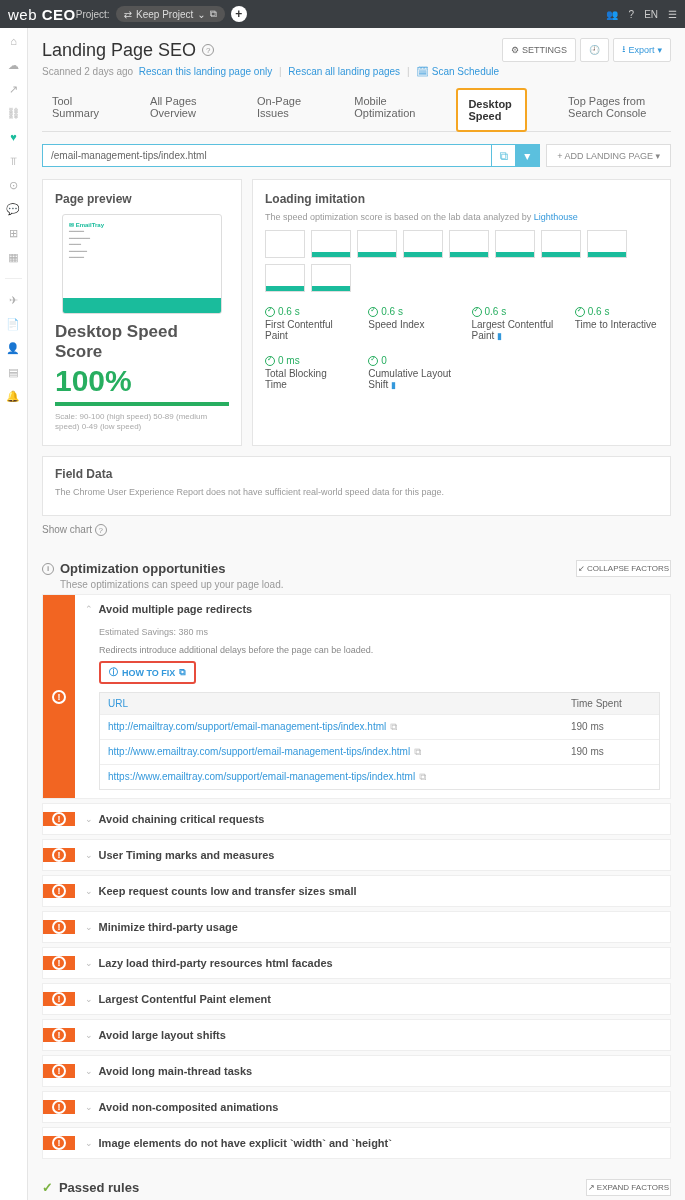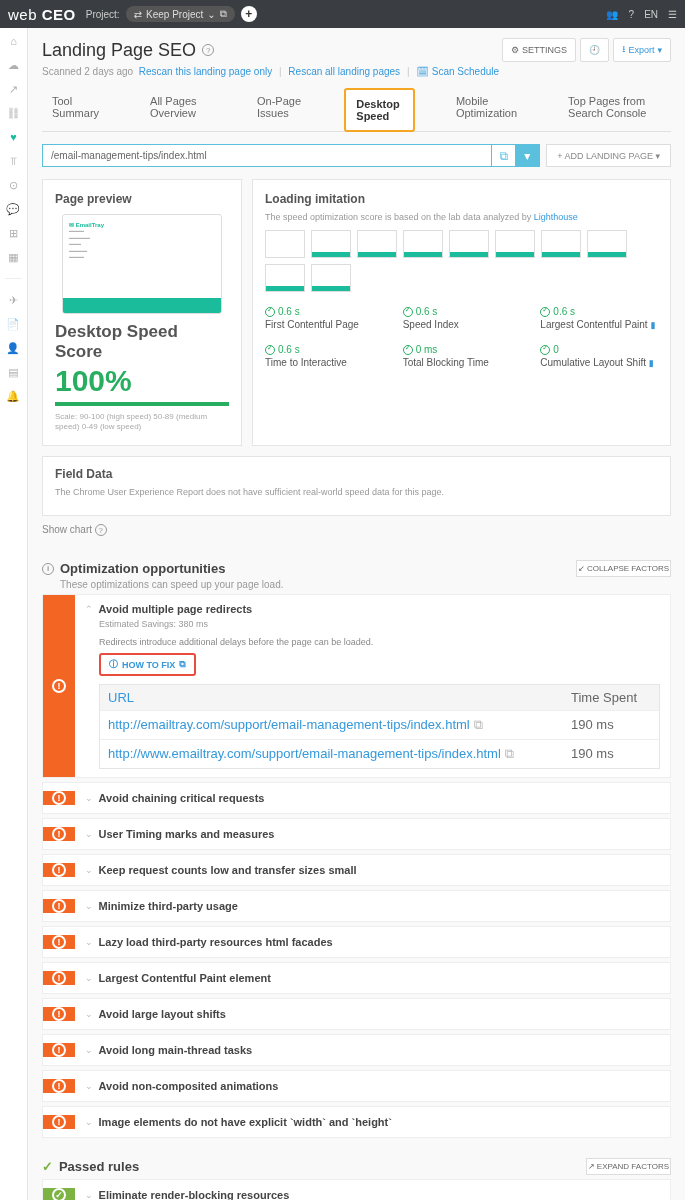--- a/index.html
+++ b/index.html
@@ -1,18 +1,18 @@
 <!DOCTYPE html>
 <html><head>
 <meta charset="utf-8">
 <style>
 * { box-sizing: border-box; margin: 0; padding: 0; }
 body { font-family: -apple-system, BlinkMacSystemFont, "Segoe UI", Arial, sans-serif; font-size: 12px; color: #333; background: #f5f5f5; width: 685px; }
 .topbar { background: #3a3e42; height: 28px; display: flex; align-items: center; padding: 0 8px; color: #ccc; }
-.logo { font-size: 15px; font-weight: 300; color: #fff; letter-spacing: 0.5px; margin-right: 10px;}
+.logo { font-size: 15px; font-weight: 300; color: #fff; letter-spacing: 0.5px; }
 .logo b { font-weight: 600; }
 .project-label { font-size: 10px; margin-right: 6px; }
 .project-pill { background: #555; border-radius: 10px; padding: 2px 8px; font-size: 10px; color: #ddd; display: flex; align-items: center; gap: 4px; }
 .plus-btn { background: #fff; color: #333; border-radius: 50%; width: 16px; height: 16px; display: flex; align-items: center; justify-content: center; margin-left: 6px; font-size: 12px; font-weight: bold;}
 .topbar-right { margin-left: auto; display: flex; gap: 10px; align-items: center; font-size: 10px; }
 .layout { display: flex; }
 .sidebar { width: 28px; background: #fff; border-right: 1px solid #e5e5e5; display: flex; flex-direction: column; align-items: center; padding-top: 6px; gap: 10px; }
 .sidebar-icon { width: 14px; height: 14px; color: #b0b0b0; display:flex; align-items:center; justify-content:center; font-size:11px;}
 .sidebar-icon.active { color: #1abc9c; }
 .sidebar-sep { width: 60%; height: 1px; background: #eee; margin: 4px 0;}
@@ -44,21 +44,21 @@
 .monitor { width: 160px; height: 100px; border: 1px solid #ddd; margin: 8px auto; border-radius: 3px; position: relative; background: linear-gradient(#fff 85%, #1abc9c 85%); padding: 6px;}
 .monitor-inner { font-size: 5px; color: #999; line-height:1.3;}
 .monitor-logo { font-size:6px; color:#1abc9c; font-weight:bold;}
 .score-label { font-size: 17px; color: #555; font-weight:700; margin-top:4px;}
 .score-val { font-size: 30px; font-weight: 700; color: #27ae60; margin-top: 2px; }
 .score-bar { height: 4px; background: #27ae60; margin-top: 4px; }
 .score-scale { font-size: 8px; color: #aaa; margin-top: 6px; line-height: 1.3; }
 .thumbs { display: flex; flex-wrap: wrap; gap: 6px; }
 .thumb { width: 40px; height: 28px; border: 1px solid #ddd; background: linear-gradient(#fff 80%, #1abc9c 80%); }
 .thumb.blank { background:#fff;}
-.metrics { display: grid; grid-template-columns: 1fr 1fr 1fr; gap: 14px 20px; margin-top: 14px; }
+.metrics { display: grid; grid-template-columns: 1fr 1fr 1fr 1fr; gap: 14px 20px; margin-top: 14px; }
 .metric-val { font-size: 10px; color: #27ae60; display: flex; align-items: center; gap: 3px;}
 .metric-label { font-size: 10px; color: #555; margin-top: 2px; }
 .check { width:10px;height:10px;border:1.5px solid #27ae60;border-radius:50%;position:relative;display:inline-block;}
 .check::after{content:"✓";position:absolute;font-size:7px;color:#27ae60;top:-2px;left:1px;}
 .bookmark { color: #3498db; font-size:9px;}
 .field-card { background: #fff; border: 1px solid #e5e5e5; padding: 10px 12px; margin-top: 10px; }
 .show-chart { font-size: 10px; color: #888; margin-top: 8px; }
 .section-header { display: flex; align-items: center; margin-top: 24px; }
 .section-title { font-size: 13px; font-weight: 600; color: #444; display:flex;align-items:center;gap:6px;}
 .section-sub { font-size: 10px; color: #999; margin-left: 18px; margin-top: 2px;}
@@ -66,24 +66,24 @@
 .factor { display: flex; margin-top: 4px; border: 1px solid #eee; background:#fff;}
 .factor.expanded { align-items: stretch;}
 .factor.collapsed { align-items: center; height: 32px;}
 .factor-badge { width: 32px; background: #f26522; display: flex; align-items: center; justify-content: center; flex-shrink: 0;}
 .factor-badge.green { background: #7cb342; }
 .badge-circle { width: 14px; height: 14px; border: 2px solid #fff; border-radius: 50%; color:#fff; display:flex;align-items:center;justify-content:center;font-size:9px;font-weight:bold;}
 .factor-body { flex: 1; padding: 8px 10px; }
 .factor-head { display: flex; align-items: center; gap: 6px; }
 .chevron { color: #bbb; font-size: 9px;}
 .factor-title { font-size: 11px; font-weight: 700; color: #444; }
-.factor-savings { font-size: 9px; color: #999; margin-left: 14px; margin-top: 4px;}
+.factor-savings { font-size: 9px; color: #999; margin-left: 14px; margin-top: 12px;}
 .factor-desc { font-size: 9px; color: #888; margin-left: 14px; margin-top: 8px;}
 .howto { display: inline-flex; align-items: center; gap: 4px; border: 2px solid #e74c3c; border-radius: 3px; padding: 3px 8px; font-size: 9px; color: #3498db; font-weight:600; margin-left: 14px; margin-top: 6px;}
-.factor-table { margin-left: 14px; margin-top: 8px; border: 1px solid #e5e5e5; width: calc(100% - 14px); font-size: 13px;}
+.factor-table { margin-left: 14px; margin-top: 8px; border: 1px solid #e5e5e5; width: calc(100% - 14px); font-size: 10px;}
 .ft-head { background: #f5f5f5; display: flex; padding: 5px 8px; color: #888; }
 .ft-row { display: flex; padding: 6px 8px; border-top: 1px solid #eee; }
 .ft-url { flex: 1; color: #3498db; }
 .ft-time { width: 80px; color: #666;}
 .copy-icon { color: #bbb; margin-left: 4px;}
 .info-icon { width: 12px; height: 12px; border: 1px solid #999; border-radius: 50%; display:inline-flex;align-items:center;justify-content:center;font-size:8px;color:#999;}
 .passed-header { display: flex; align-items: center; margin-top: 20px; }
 </style>
 </head>
 <body>
@@ -144,22 +144,22 @@
       <span class="sep">|</span>
       <a>Rescan all landing pages</a>
       <span class="sep">|</span>
       <a>🗓 <span>Scan Schedule</span></a>
     </div>
 
     <div class="tabs">
       <div class="tab">Tool Summary</div>
       <div class="tab">All Pages Overview</div>
       <div class="tab">On-Page Issues</div>
+      <div class="tab">Mobile Optimization</div>
       <div class="tab active">Desktop Speed</div>
-      <div class="tab">Mobile Optimization</div>
       <div class="tab">Top Pages from Search Console</div>
     </div>
 
     <div class="url-row">
       <div class="url-input">
         <input value="/email-management-tips/index.html" style="">
         <span class="url-ext">⧉</span>
         <span class="url-dd">▾</span>
       </div>
       <button class="add-page"><span>+ ADD LANDING PAGE</span> ▾</button>
@@ -192,21 +192,21 @@
           <div class="thumb"></div>
           <div class="thumb"></div>
           <div class="thumb"></div>
         </div>
         <div class="metrics">
           <div>
               <div class="metric-val">
                 <span class="check"></span>
                 <span>0.6 s</span>
               </div>
-              <div class="metric-label">First Contentful Page</div>
+              <div class="metric-label">First Contentful Paint</div>
             </div>
           <div>
               <div class="metric-val">
                 <span class="check"></span>
                 <span>0.6 s</span>
               </div>
               <div class="metric-label">Speed Index</div>
             </div>
           <div>
               <div class="metric-val">
@@ -278,20 +278,24 @@
               <div class="ft-time">Time Spent</div>
             </div>
           <div class="ft-row">
               <div class="ft-url"><a>http://emailtray.com/support/email-management-tips/index.html</a><span class="copy-icon">⧉</span></div>
               <div class="ft-time">190 ms</div>
             </div>
           <div class="ft-row">
               <div class="ft-url"><a>http://www.emailtray.com/support/email-management-tips/index.html</a><span class="copy-icon">⧉</span></div>
               <div class="ft-time">190 ms</div>
             </div>
+          <div class="ft-row">
+              <div class="ft-url"><a>https://www.emailtray.com/support/email-management-tips/index.html</a><span class="copy-icon">⧉</span></div>
+              <div class="ft-time"></div>
+            </div>
         </div>
       </div>
     </div>
 
     <div class="factor collapsed">
         <div class="factor-badge">
           <div class="badge-circle">!</div>
         </div>
         <div class="factor-body">
           <div class="factor-head">

